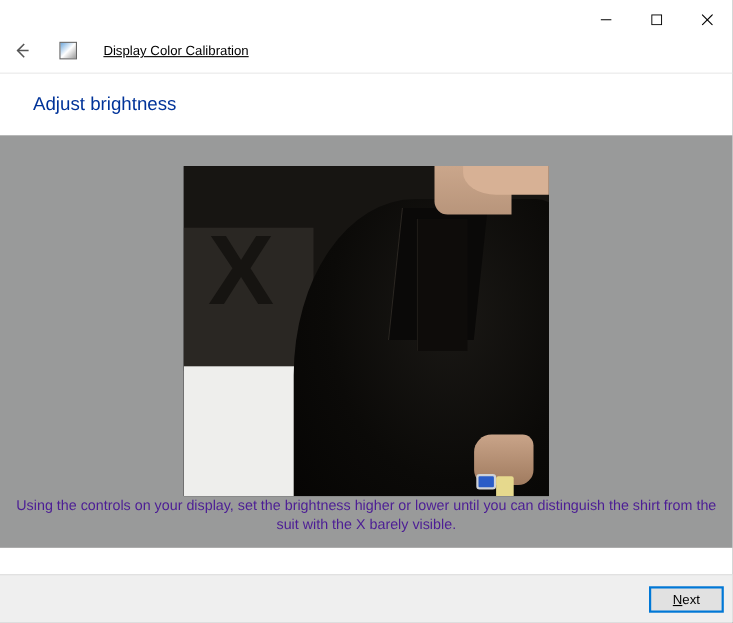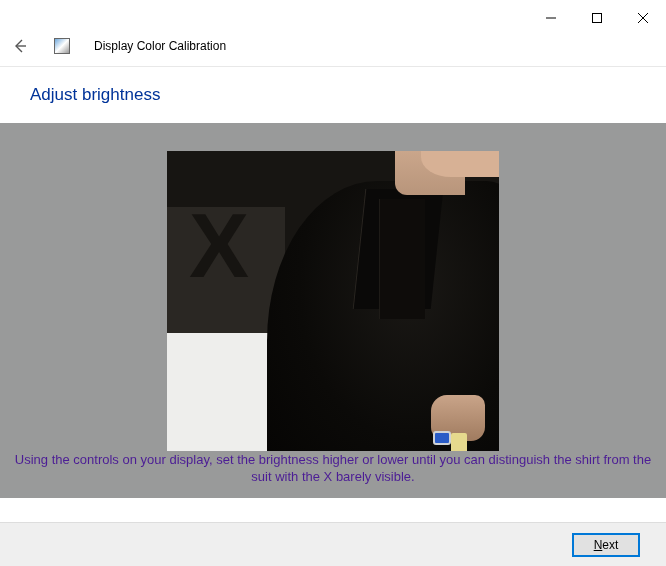--- a/index.html
+++ b/index.html
@@ -28,20 +28,21 @@
       justify-content: center;
       color: #000;
     }
     .win-btn svg { display: block; }
     .header {
       display: flex;
       align-items: center;
       padding: 4px 10px 10px 10px;
       gap: 24px;
       border-bottom: 1px solid #e8e8e8;
+      text-decoration: underline;
     }
     .back-arrow {
       width: 20px; height: 20px;
       display: flex; align-items: center; justify-content: center;
       color: #555;
     }
     .app-icon {
       width: 16px; height: 16px;
       background: linear-gradient(135deg,#6fa8dc 0%, #fff 50%, #999 100%);
       border: 1px solid #666;
@@ -153,21 +154,21 @@
     }
     .footer {
       position:absolute;
       left:0; right:0; bottom:0;
       height:44px;
       background:#efefef;
       border-top:1px solid #ddd;
       display:flex;
       justify-content:flex-end;
       align-items:center;
-      padding-right:26px;
+      padding-right:8px;
       gap:8px;
     }
     .btn {
       min-width:68px;
       height:24px;
       font-size:12px;
       font-family:inherit;
       background:#e1e1e1;
       border:1px solid #adadad;
       padding: 0 12px;

